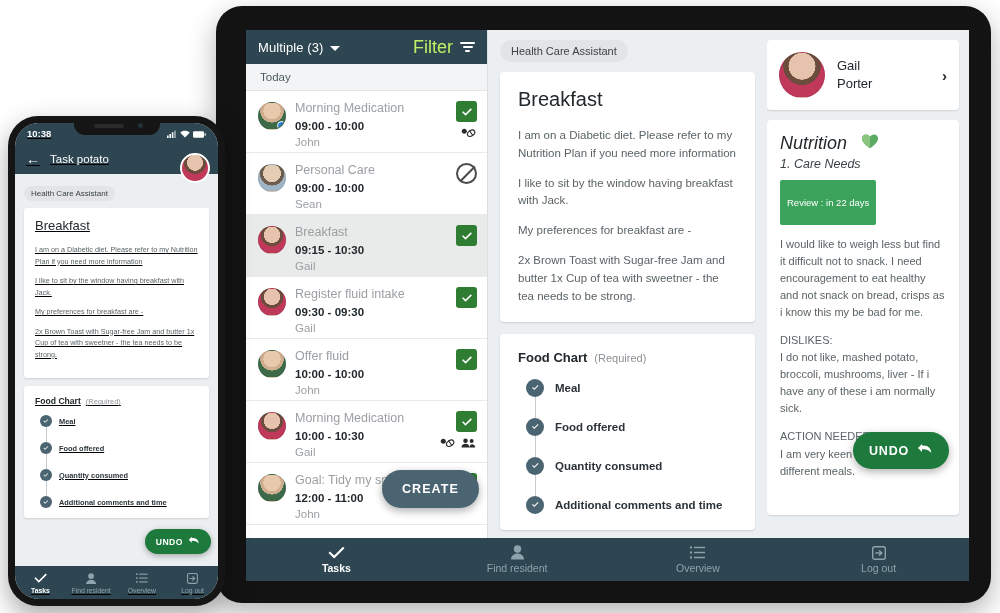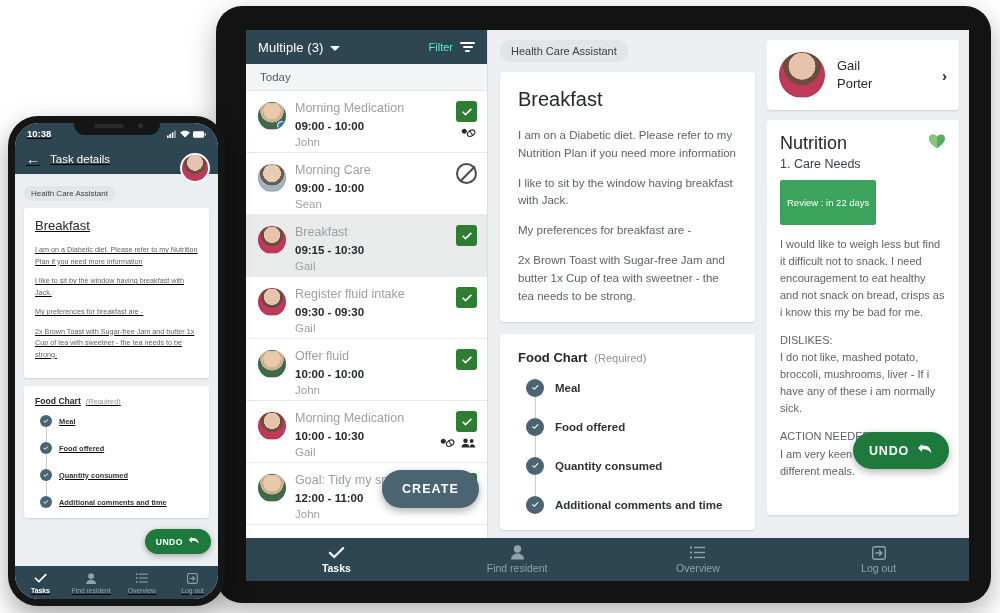--- a/index.html
+++ b/index.html
@@ -30,21 +30,21 @@
   
   .task-col { width: 242px; background:#fff; display:flex; flex-direction:column; min-height:0;
               border-right:1px solid #dcdfe1; position:relative; }
   .task-head { height: 34px; background:#2d4651; display:flex; align-items:center;
                justify-content:space-between; padding: 0 12px; flex:none; }
   .task-head-left { display:flex; align-items:center; gap:6px; }
   .task-head-title { color:#fff; font-size:13px; letter-spacing:.1px; }
   .chev { width:0;height:0;border-left:5px solid transparent;border-right:5px solid transparent;
           border-top:5px solid #fff; margin-top:2px; }
   .task-head-right { display:flex; align-items:center; gap:7px; }
-  .filter-label { color:#5eead4; font-size:11px; }
+  .filter-label { color:#bef264; font-size:18px; }
   .filter-icon { display:flex; flex-direction:column; align-items:center; gap:2px; }
   .filter-icon i { display:block; background:#fff; height:2px; border-radius:1px; }
   .filter-icon i:nth-child(1){ width:15px; }
   .filter-icon i:nth-child(2){ width:10px; }
   .filter-icon i:nth-child(3){ width:5px; }
 
   .today-bar { background:#f2f4f5; border-bottom:1px solid #e2e5e7; padding:7px 14px;
                font-size:11.5px; color:#4d5a61; flex:none; }
 
   .task-list { flex:1; overflow:hidden; }
@@ -101,21 +101,21 @@
   
   .resident-col { width:202px; background:#eceff1; padding:10px 10px 0 0; overflow:hidden; }
   .res-card { background:#fff; border-radius:4px; box-shadow:0 1px 2px rgba(0,0,0,.13); }
   .res-head { display:flex; align-items:center; gap:12px; padding:12px 12px; }
   .res-avatar { width:46px; height:46px; border-radius:50%; flex:none; overflow:hidden;
                 background: radial-gradient(circle at 50% 30%, #e5c3ad 0 35%, #6c4c3c 36% 49%, #c0385a 50% 100%);
                 border:1px solid rgba(0,0,0,.08); }
   .res-name { flex:1; font-size:13px; color:#22282c; line-height:1.35; }
   .res-arrow { color:#22282c; font-size:15px; font-weight:bold; }
   .nut-card { margin-top:10px; padding:13px 13px 0 13px; height:395px; overflow:hidden; position:relative; }
-  .nut-top { display:flex; align-items:flex-start; justify-content:space-between; }
+  .nut-top { display:flex; align-items:flex-start; justify-content:flex-start;font-style:italic; }
   .nut-title { font-size:18px; color:#22282c; font-weight:normal; }
   .nut-sub { font-size:12.5px; color:#3b4348; margin-top:3px; }
   .heart { width:18px; height:16px; }
   .review-badge { display:inline-block; background:#3ba35c; color:#fff; font-size:9.5px;
                   padding:17px 7px; border-radius:2px; margin-top:9px; }
   .nut-body { margin-top:11px; font-size:11px; color:#5b6367; line-height:1.55; }
   .nut-body p { margin-bottom:11px; }
 
   .undo-btn { position:absolute; right:10px; bottom:46px; background:#1d7a3c; color:#fff;
               border:none; border-radius:22px; padding:11px 16px; font-size:12.5px; font-weight:bold;
@@ -227,21 +227,21 @@
                         </g>
                         <path d="M1 6.3c0-2 1.6-3.4 3.4-3.4S7.8 4.3 7.8 6.3 6.2 9.7 4.4 9.7 1 8.3 1 6.3z" fill="#2a2a2a"></path>
                       </svg>
                     </span>
                   </span>
      </div>
               </div>
               <div class="task-row">
                 <div class="avatar av-sean"></div>
      <div class="task-meta">
-       <div class="t-title">Morning Care</div>
+       <div class="t-title">Personal Care</div>
        <div class="t-time">09:00 - 10:00</div>
        <div class="t-person">Sean</div>
      </div>
      <div class="task-right">
        <span class="ban"></span>
 
      </div>
               </div>
               <div class="task-row selected">
                 <div class="avatar av-gail"></div>
@@ -515,21 +515,21 @@
             <svg width="13" height="7" viewBox="0 0 16 8">
                 <rect x="0" y="0" width="13.5" height="8" rx="1.6" fill="#fff"></rect>
                 <rect x="14.2" y="2.6" width="1.6" height="2.8" rx=".6" fill="#fff"></rect>
               </svg>
           </span>
         </div>
       </div>
 
       <div class="ph-appbar">
         <span class="ph-back">←</span>
-        <span class="ph-title">Task details</span>
+        <span class="ph-title">Task potato</span>
         <span class="ph-avatar"></span>
       </div>
 
       <div class="ph-content">
         <span class="ph-chip">Health Care Assistant</span>
         <div class="ph-card">
           <div class="ph-h1">Breakfast</div>
           <div id="phone-paras">
               <div class="ph-para">I am on a Diabetic diet. Please refer to my Nutrition Plan if you need more information</div>
               <div class="ph-para">I like to sit by the window having breakfast with Jack.</div>

